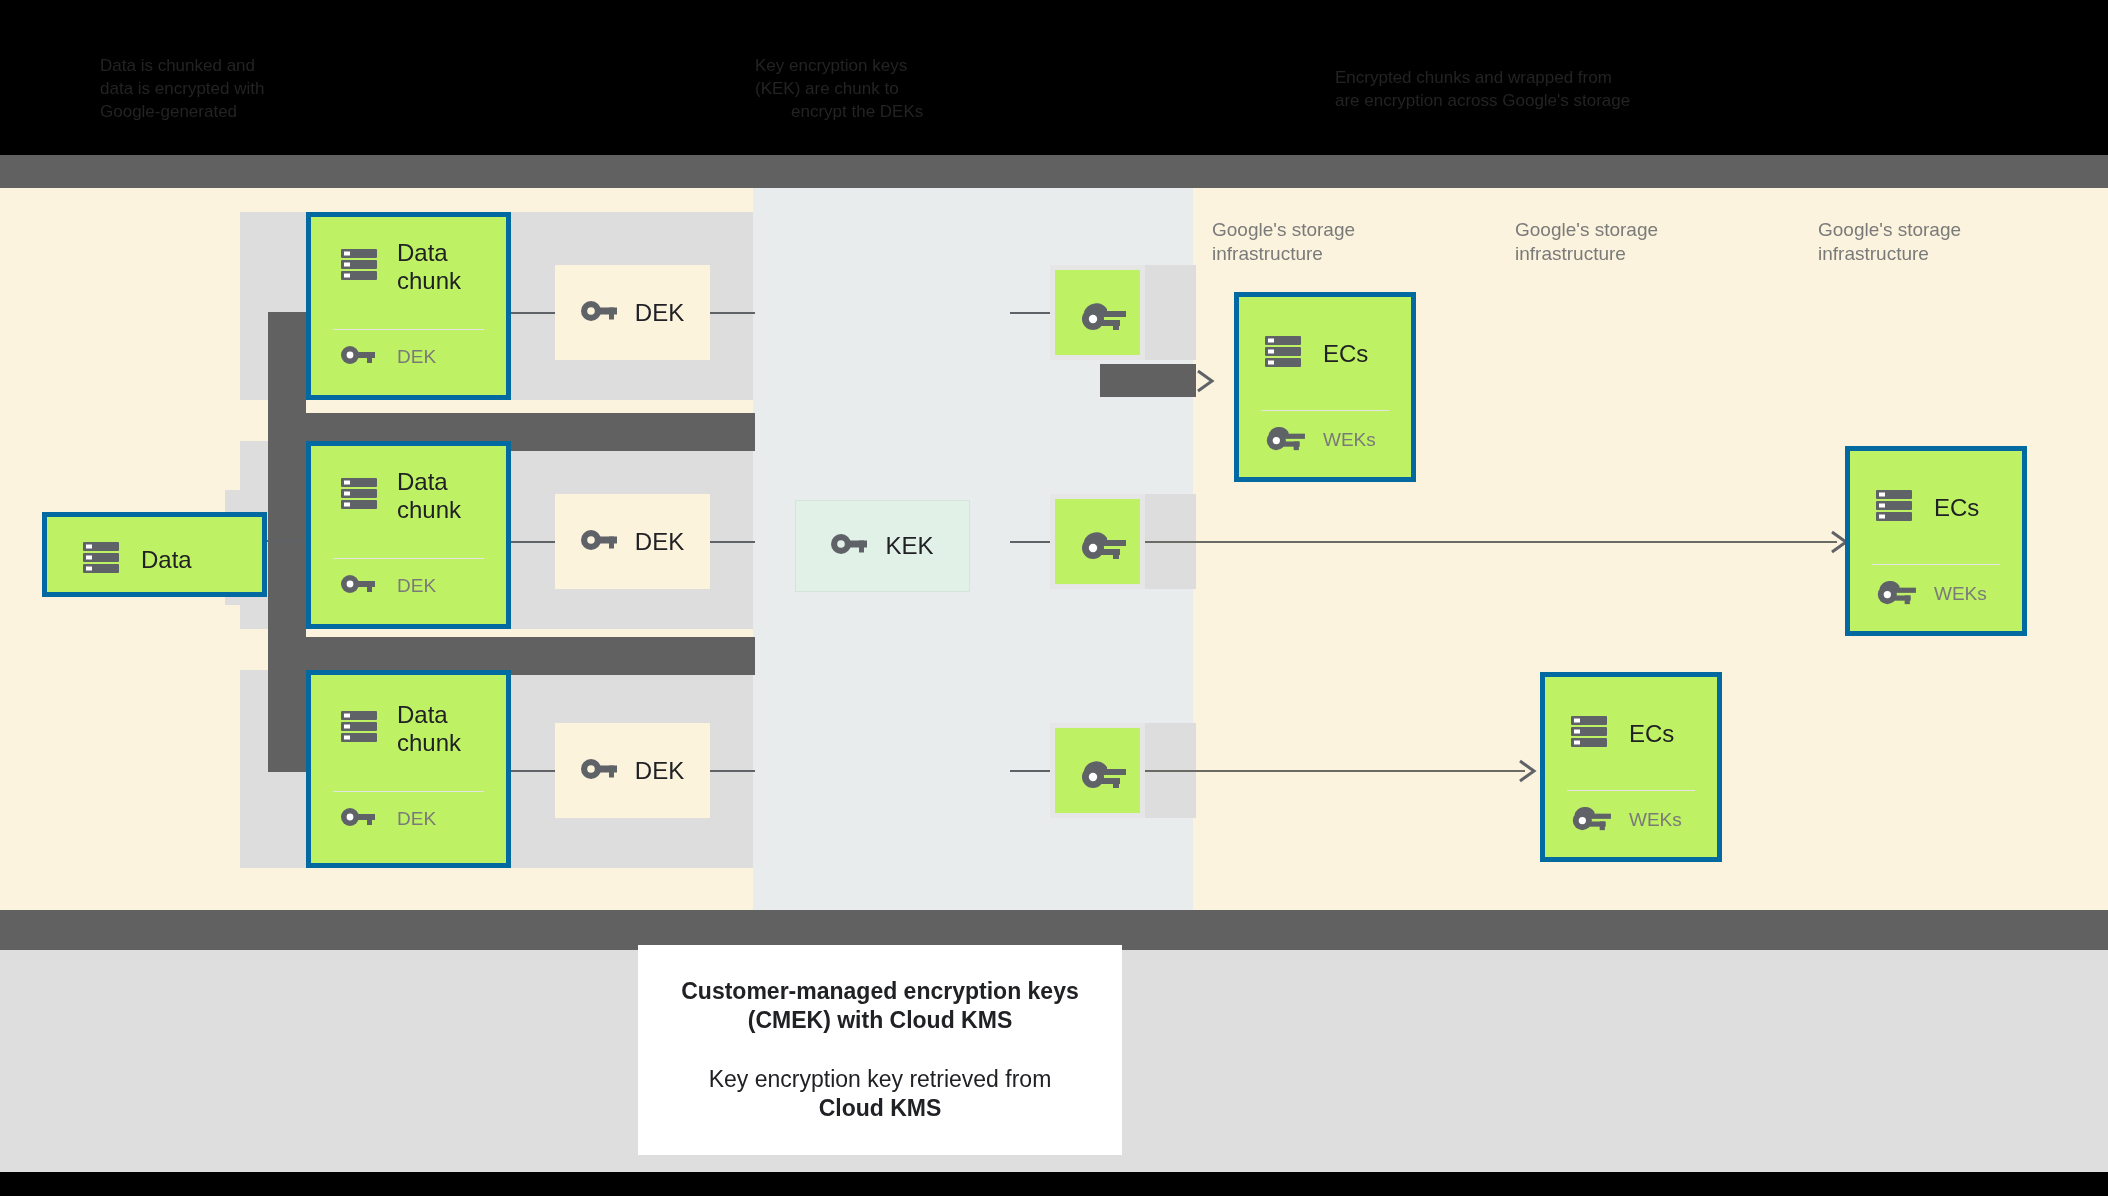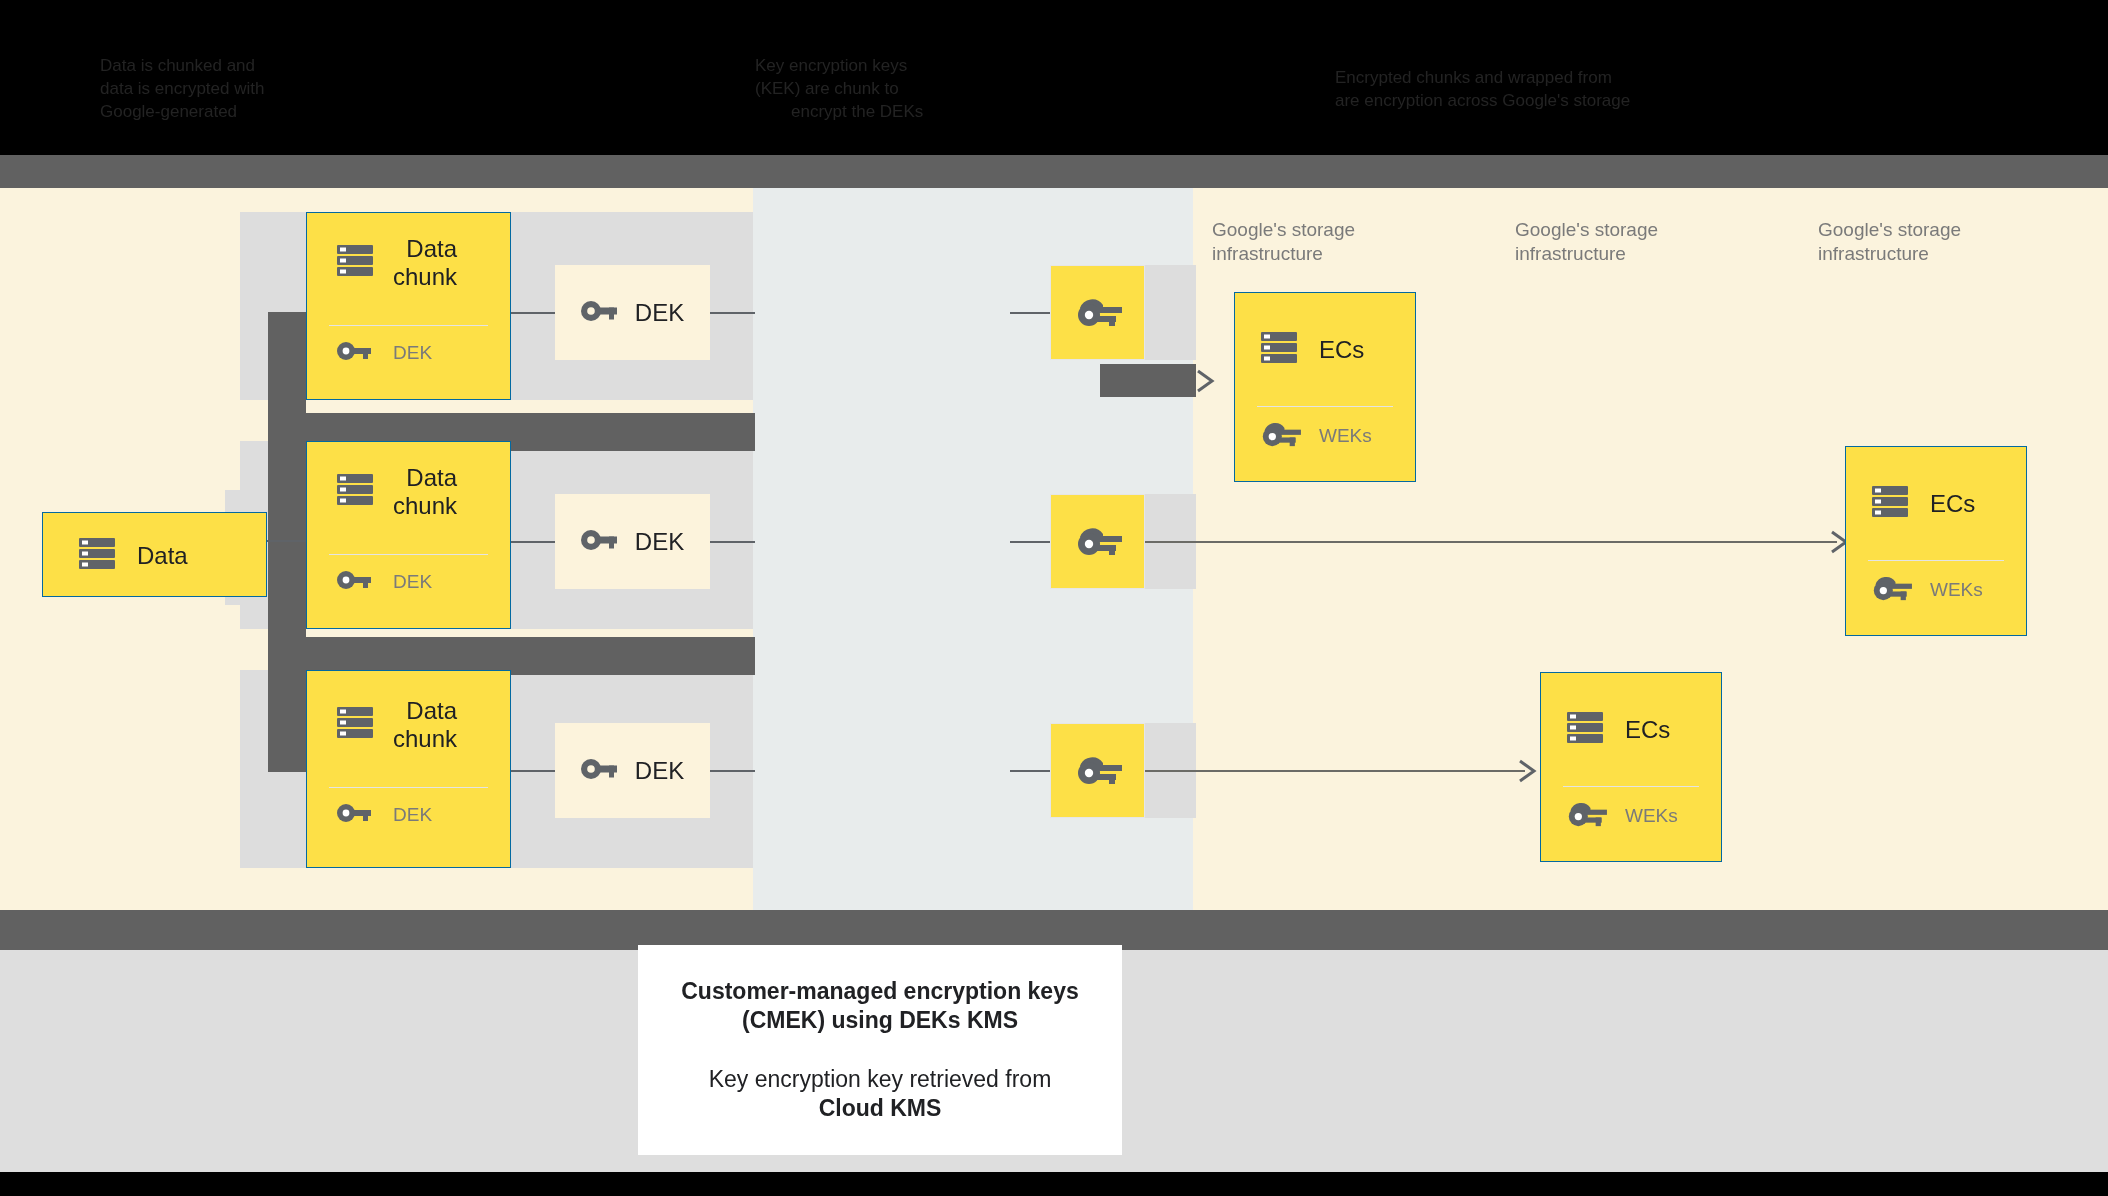--- a/index.html
+++ b/index.html
@@ -16,21 +16,21 @@
   .band-bottom{top:950px;height:246px;background:#dedede;}
   .col-kms{position:absolute;top:188px;left:753px;width:440px;height:722px;background:#e8ecec;}
 
   
   .lane-grey{position:absolute;background:#dddddd;}
 
   
   .hdr-text{position:absolute;color:#232323;font-size:17px;line-height:23px;white-space:pre;}
 
   
-  .card{position:absolute;background:#fde047;border:1px solid #0369a1;box-sizing:border-box;text-align:right;}
+  .card{position:absolute;background:#bef264;border:5px solid #0369a1;box-sizing:border-box;}
   .card .sep{position:absolute;left:22px;right:22px;height:1px;background:#e4e4e4;}
   .row{position:absolute;display:flex;align-items:center;}
 
   .label-dark{color:#202124;font-size:24px;}
   .label-grey{color:#7a7a7a;font-size:19px;}
   .label-title{color:#7a7a7a;font-size:19px;line-height:24px;}
 
   .chunk-title{color:#202124;font-size:24px;line-height:28px;}
 
   
@@ -231,20 +231,31 @@
         <rect x="28" y="7.5" width="5" height="12" fill="#5f6368"></rect>
       </svg>
     </span>
     <span class="label-dark">DEK</span>
   </div>
 
   <div class="hline" style="left:710px;top:312px;width:45px;"></div>
   <div class="hline" style="left:710px;top:541px;width:45px;"></div>
   <div class="hline" style="left:710px;top:770px;width:45px;"></div>
 
+  <div class="kekbox" style="left:795px;top:500px;width:175px;height:92px;">
+    <span class="key">
+      <svg width="36" height="22" viewBox="0 0 36 22" aria-hidden="true">
+        <circle cx="10" cy="11" r="10" fill="#5f6368"></circle>
+          <circle cx="10" cy="11" r="3.8" fill="#e2f1e8"></circle>
+        <rect x="16" y="7.5" width="20" height="7" fill="#5f6368"></rect>
+        <rect x="28" y="7.5" width="5" height="12" fill="#5f6368"></rect>
+      </svg>
+    </span>
+    <span class="label-dark">KEK</span>
+  </div>
 
   <div class="hline" style="left:1010px;top:312px;width:50px;"></div>
   <div class="hline" style="left:1010px;top:541px;width:50px;"></div>
   <div class="hline" style="left:1010px;top:770px;width:50px;"></div>
 
   <div class="card" style="left:1050px;top:265px;width:95px;height:95px;border-color:#e6e6e6;">
     <div class="row" style="left:0;top:0;width:95px;height:95px;justify-content:center;">
       <span>
         <svg width="46" height="30" viewBox="0 0 46 30" aria-hidden="true">
           <path d="M4 11 A13 13 0 0 1 27 8 L27 12 L6 14 Z" fill="#5f6368"></path>
@@ -390,19 +401,19 @@
           <rect x="20" y="19" width="20" height="6" fill="#5f6368"></rect>
           <rect x="33" y="19" width="6" height="10" fill="#5f6368"></rect>
         </svg>
       </span>
       <span class="label-grey" style="margin-left:18px;">WEKs</span>
     </div>
   </div>
 
   <div class="caption" style="left:638px;top:945px;width:484px;height:210px;">
     <div class="cap-b">Customer-managed encryption keys</div>
-    <div class="cap-b">(CMEK) using DEKs KMS</div>
+    <div class="cap-b">(CMEK) with Cloud KMS</div>
     <div class="cap-gap"></div>
     <div class="cap-n">Key encryption key retrieved from</div>
     <div class="cap-b">Cloud KMS</div>
   </div>
 
 </div>
 
 </body></html>

